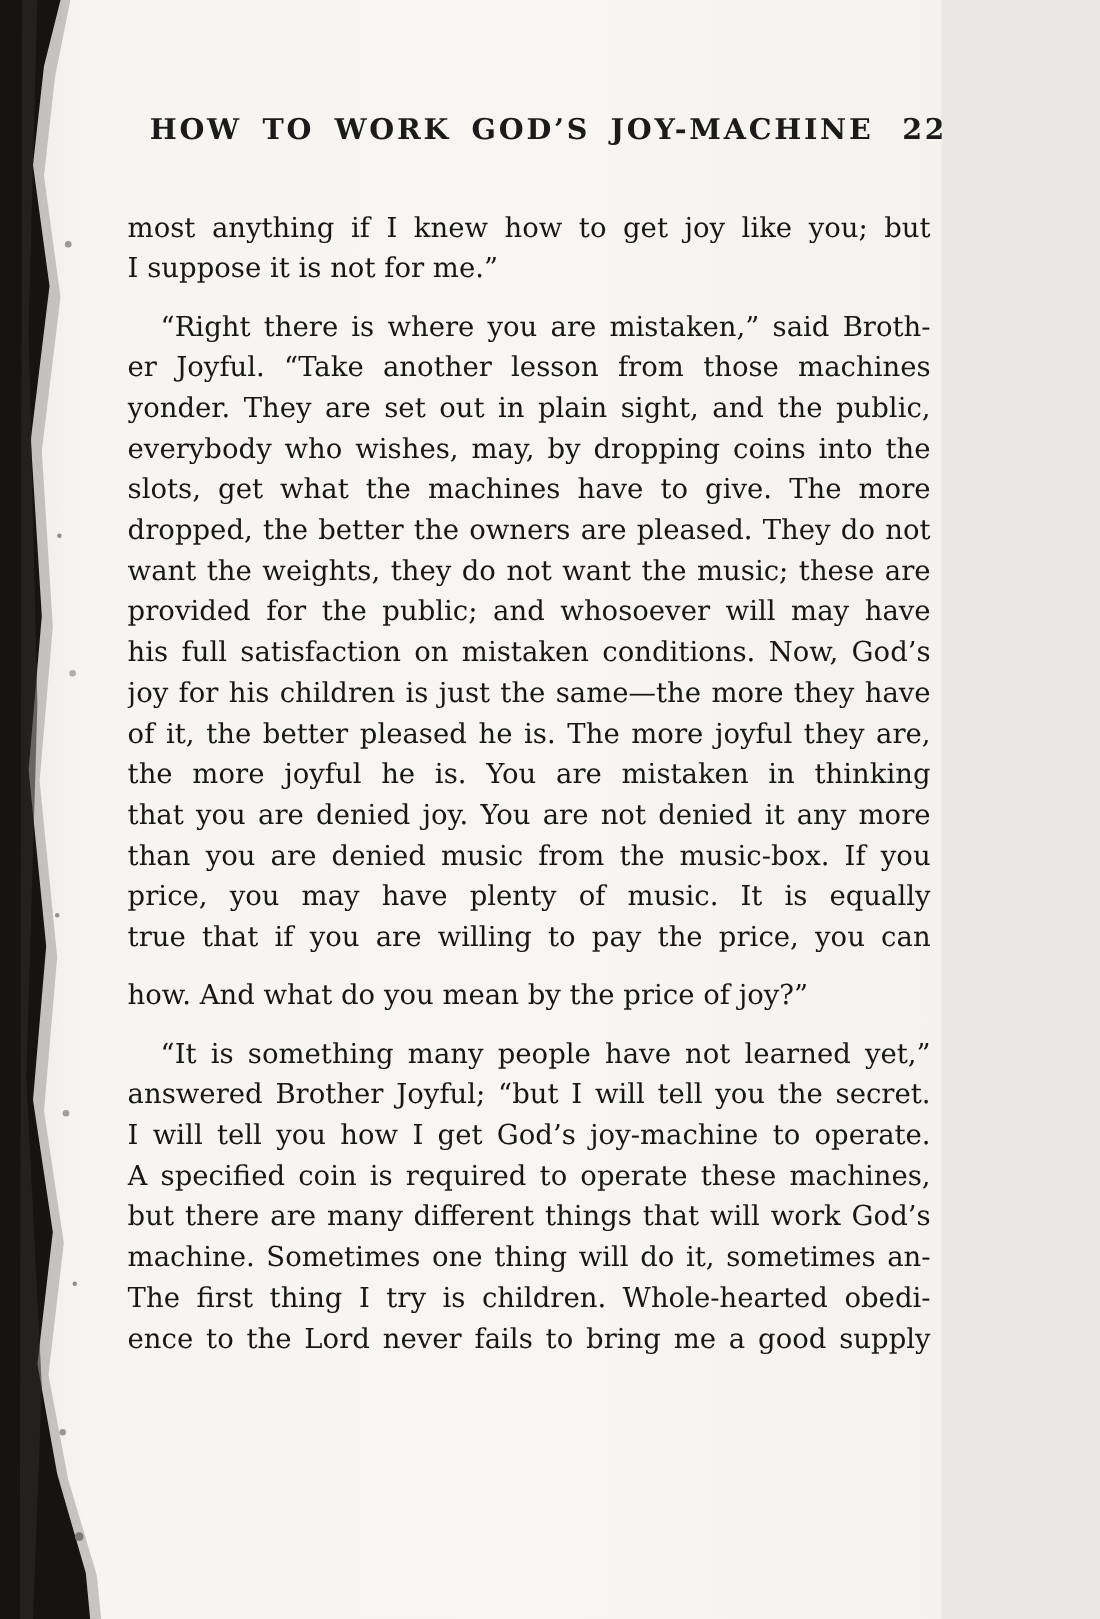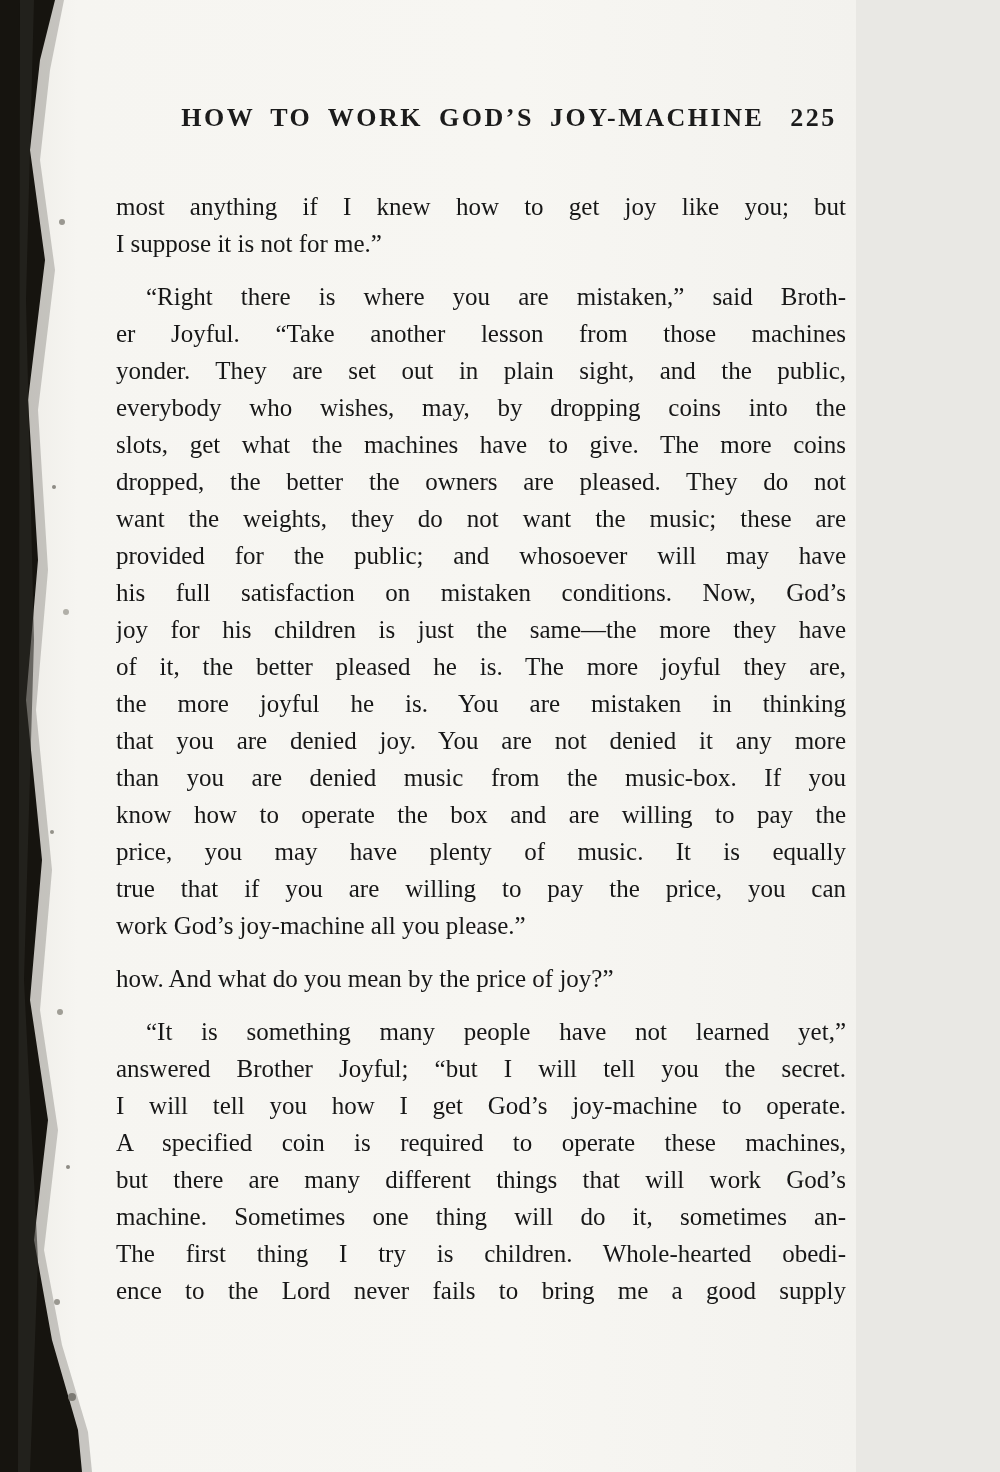--- a/index.html
+++ b/index.html
@@ -7,21 +7,20 @@
     width: 1000px; height: 1472px;
     background: #e9e8e4;
     font-family: "DejaVu Serif", "Liberation Serif", serif;
   }
   .page {
     position: relative;
     width: 856px; height: 1472px;
     overflow: hidden;
     background: linear-gradient(90deg, #eceae5 0%, #f6f5f1 9%, #f7f6f2 60%, #f3f2ee 100%);
     color: #171717;
-    font-family: Liberation Serif, serif;
   }
   .scan-edge {
     position: absolute; left: 0; top: 0; width: 110px; height: 1472px;
     pointer-events: none;
   }
   .speckles {
     position: absolute; left: 0; top: 0; width: 4px; height: 4px;
     background: transparent; border-radius: 50%;
     box-shadow:
       60px 220px 0 1px #9a9891,
@@ -91,24 +90,22 @@
       <div class="line">slots, get what the machines have to give.  The more coins</div>
       <div class="line">dropped, the better the owners are pleased.  They do not</div>
       <div class="line">want the weights, they do not want the music; these are</div>
       <div class="line">provided for the public; and whosoever will may have</div>
       <div class="line">his full satisfaction on mistaken conditions.  Now, God’s</div>
       <div class="line">joy for his children is just the same—the more they have</div>
       <div class="line">of it, the better pleased he is.  The more joyful they are,</div>
       <div class="line">the more joyful he is.  You are mistaken in thinking</div>
       <div class="line">that you are denied joy.  You are not denied it any more</div>
       <div class="line">than you are denied music from the music-box.  If you</div>
-      <div class="line">know how to operate the box and are willing to pay the</div>
       <div class="line">price, you may have plenty of music.  It is equally</div>
       <div class="line">true that if you are willing to pay the price, you can</div>
-      <div class="line last">work God’s joy-machine all you please.”</div>
     </div>
 
     <div class="para">
       <div class="line last">how.  And what do you mean by the price of joy?”</div>
     </div>
 
     <div class="para">
       <div class="line indent">“It is something many people have not learned yet,”</div>
       <div class="line">answered Brother Joyful; “but I will tell you the secret.</div>
       <div class="line">I will tell you how I get God’s joy-machine to operate.</div>

